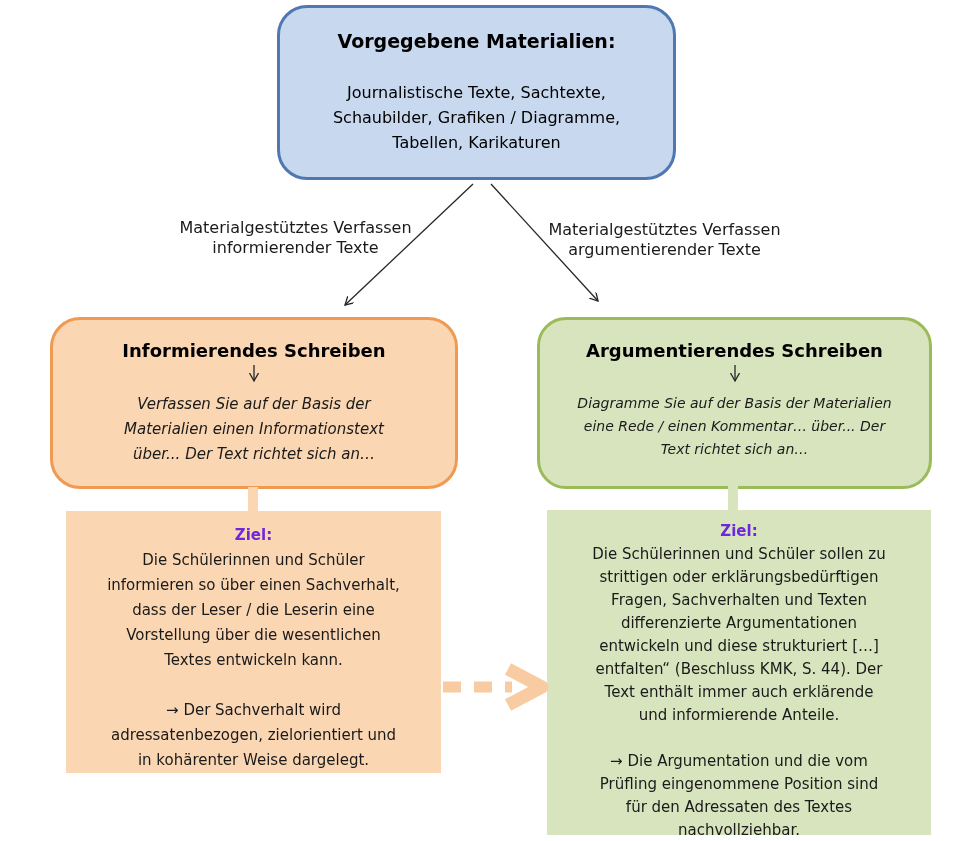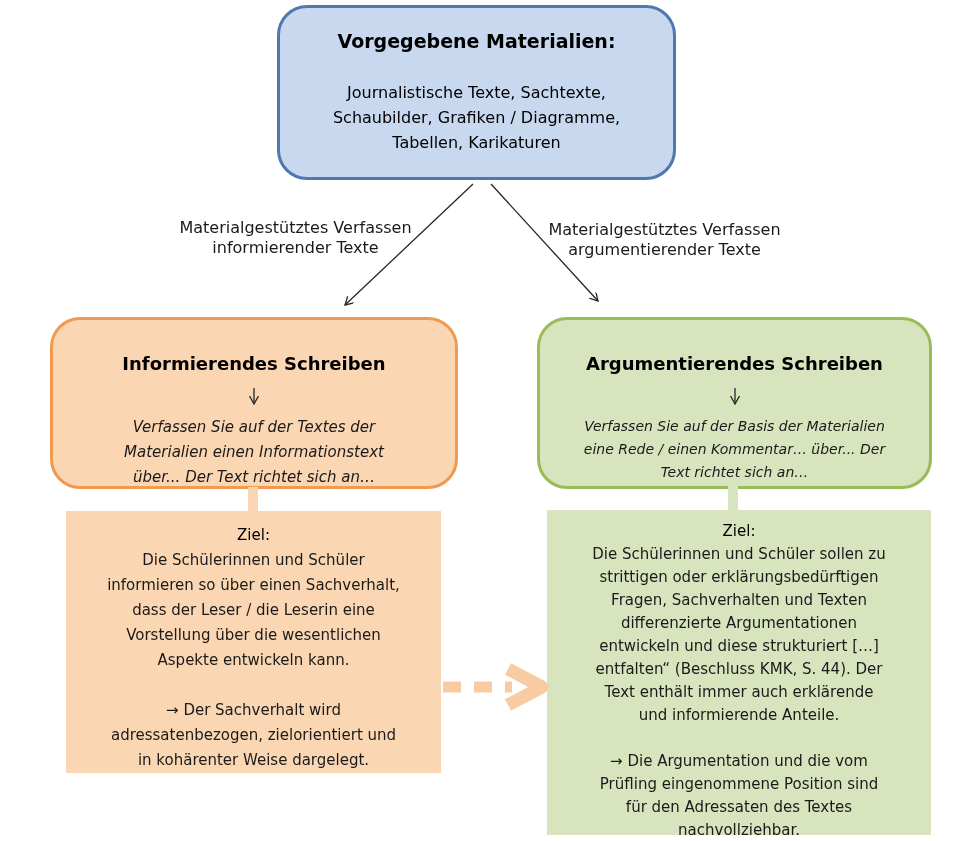--- a/index.html
+++ b/index.html
@@ -21,37 +21,37 @@
   #materials-box .box-title{font-size:19px;font-weight:bold;color:#000;margin:0 0 28px 0;}
   #materials-box .box-body{font-size:16px;line-height:25px;color:#000000;}
 
   .branch-label{font-size:16px;line-height:20px;color:#1a1a1a;}
   #branch-label-left{left:168px;top:218px;width:255px;}
   #branch-label-right{left:537px;top:220px;width:255px;}
 
   #informing-box{left:50px;top:317px;width:408px;height:172px;
     background:var(--inform_fill);border-color:var(--inform_border);padding-top:20px;}
   #arguing-box{left:537px;top:317px;width:395px;height:172px;
-    background:var(--argue_fill);border-color:var(--argue_border);padding-top:20px;}
-  .task-title{font-size:18px;font-weight:bold;color:#000;margin:13px;}
+    background:var(--argue_fill);border-color:var(--argue_border);padding-top:20px;border-radius:29px;}
+  .task-title{font-size:18px;font-weight:bold;color:#000;margin:0;}
   .task-prompt{font-style:italic;color:#1a1a1a;margin-top:2px;}
   #informing-box .task-prompt{font-size:15px;line-height:25px;}
   #arguing-box .task-prompt{font-size:14px;line-height:23px;}
   .down-arrow-wrap{height:26px;margin-top:3px;}
 
   .connector{background:var(--inform_fill);}
   #connector-informing{left:248px;top:487px;width:10px;height:25px;background:var(--inform_fill);}
   #connector-arguing{left:728px;top:485px;width:10px;height:26px;background:var(--argue_fill);}
 
   .goal-box{box-sizing:border-box;color:#1a1a1a;}
   #informing-goal{left:66px;top:511px;width:375px;height:262px;background:var(--inform_fill);
     padding:12px 10px 0 10px;font-size:15px;line-height:25px;}
   #arguing-goal{left:547px;top:510px;width:384px;height:325px;background:var(--argue_fill);
     padding:10px 8px 0 8px;font-size:15px;line-height:23px;}
-  .goal-heading{font-weight:normal;color:#000000;}
+  .goal-heading{font-weight:bold;color:#6d28d9;}
   #informing-goal .goal-note{margin-top:25px;}
   #arguing-goal .goal-note{margin-top:23px;}
 
   svg.lines{position:absolute;left:0;top:0;pointer-events:none;}
   .stroke-line{stroke:var(--line);stroke-width:1.3;fill:none;}
   #dashed-arrow-svg{left:438px;top:662px;}
   .dash-line{stroke:var(--dashed_arrow);stroke-width:11;fill:none;}
   .dash-head{stroke:var(--dashed_arrow);stroke-width:13;fill:none;stroke-linejoin:round;}
 </style>
 </head>
@@ -81,47 +81,47 @@
   <div id="branch-label-right" class="abs branch-label center pre">Materialgestütztes Verfassen
 argumentierender Texte</div>
 
   <div id="informing-box" class="abs rounded-box center">
     <div class="task-title">Informierendes Schreiben</div>
     <div class="down-arrow-wrap">
       <svg width="18" height="26">
           <line x1="9" y1="1" x2="9" y2="17" class="stroke-line" marker-end="url(#open-arrowhead)"></line>
         </svg>
     </div>
-    <div class="task-prompt pre">Verfassen Sie auf der Textes der
+    <div class="task-prompt pre">Verfassen Sie auf der Basis der
 Materialien einen Informationstext
 über... Der Text richtet sich an…</div>
   </div>
 
   <div id="arguing-box" class="abs rounded-box center">
     <div class="task-title">Argumentierendes Schreiben</div>
     <div class="down-arrow-wrap">
       <svg width="18" height="26">
           <line x1="9" y1="1" x2="9" y2="17" class="stroke-line" marker-end="url(#open-arrowhead)"></line>
         </svg>
     </div>
-    <div class="task-prompt pre">Verfassen Sie auf der Basis der Materialien
+    <div class="task-prompt pre">Diagramme Sie auf der Basis der Materialien
 eine Rede / einen Kommentar… über... Der
 Text richtet sich an…</div>
   </div>
 
   <div id="connector-informing" class="abs connector"></div>
   <div id="connector-arguing" class="abs connector"></div>
 
   <div id="informing-goal" class="abs goal-box center">
     <div class="goal-heading">Ziel:</div>
     <div class="goal-body pre">Die Schülerinnen und Schüler
 informieren so über einen Sachverhalt,
 dass der Leser / die Leserin eine
 Vorstellung über die wesentlichen
-Aspekte entwickeln kann.</div>
+Textes entwickeln kann.</div>
     <div class="goal-note pre">→ Der Sachverhalt wird
 adressatenbezogen, zielorientiert und
 in kohärenter Weise dargelegt.</div>
   </div>
 
   <div id="arguing-goal" class="abs goal-box center">
     <div class="goal-heading">Ziel:</div>
     <div class="goal-body pre">Die Schülerinnen und Schüler sollen zu
 strittigen oder erklärungsbedürftigen
 Fragen, Sachverhalten und Texten

